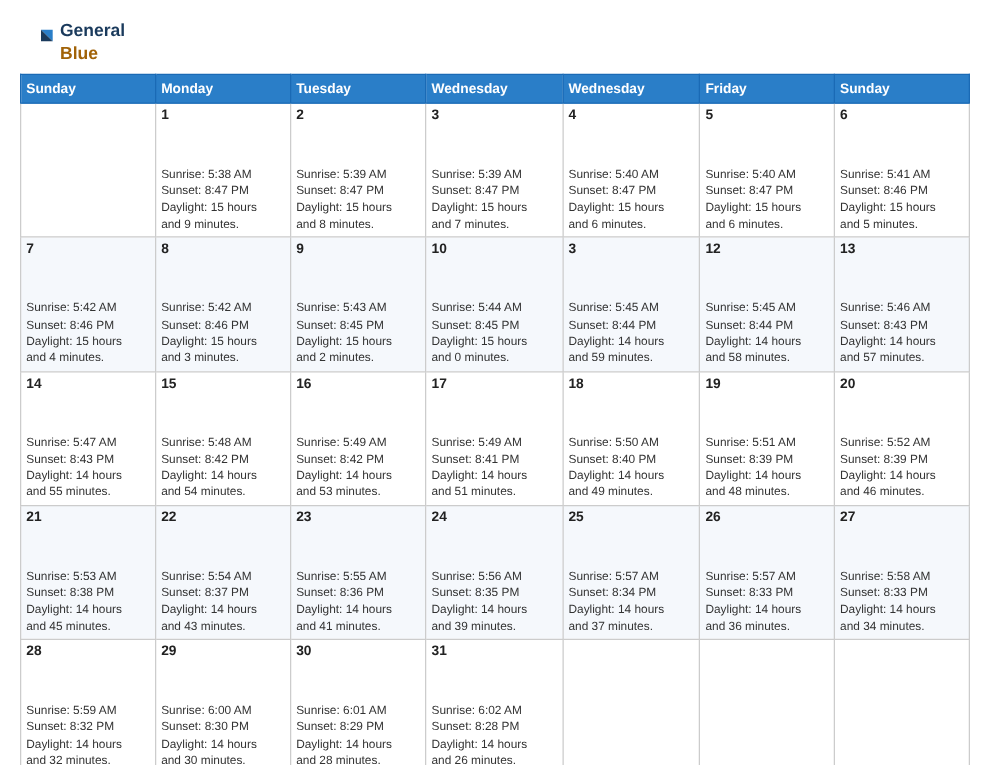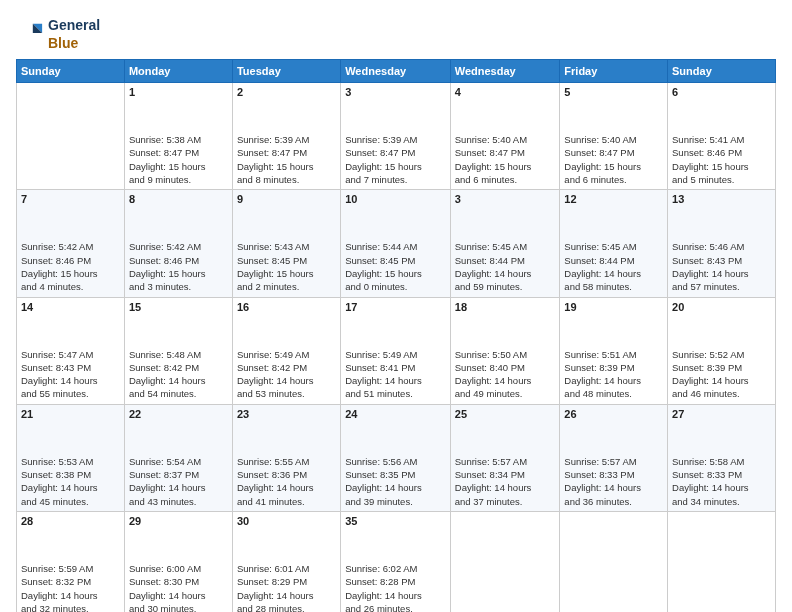--- a/index.html
+++ b/index.html
@@ -252,21 +252,21 @@
           </td>
           <td>
             <span class="day-num">29</span>
             <div class="day-info">Sunrise: 6:00 AM<br>Sunset: 8:30 PM<br>Daylight: 14 hours<br>and 30 minutes.</div>
           </td>
           <td>
             <span class="day-num">30</span>
             <div class="day-info">Sunrise: 6:01 AM<br>Sunset: 8:29 PM<br>Daylight: 14 hours<br>and 28 minutes.</div>
           </td>
           <td>
-            <span class="day-num">35</span>
+            <span class="day-num">31</span>
             <div class="day-info">Sunrise: 6:02 AM<br>Sunset: 8:28 PM<br>Daylight: 14 hours<br>and 26 minutes.</div>
           </td>
           <td class="empty-cell"></td>
           <td class="empty-cell"></td>
           <td class="empty-cell"></td>
         </tr>
       </tbody>
   </table>
 </div>
 

